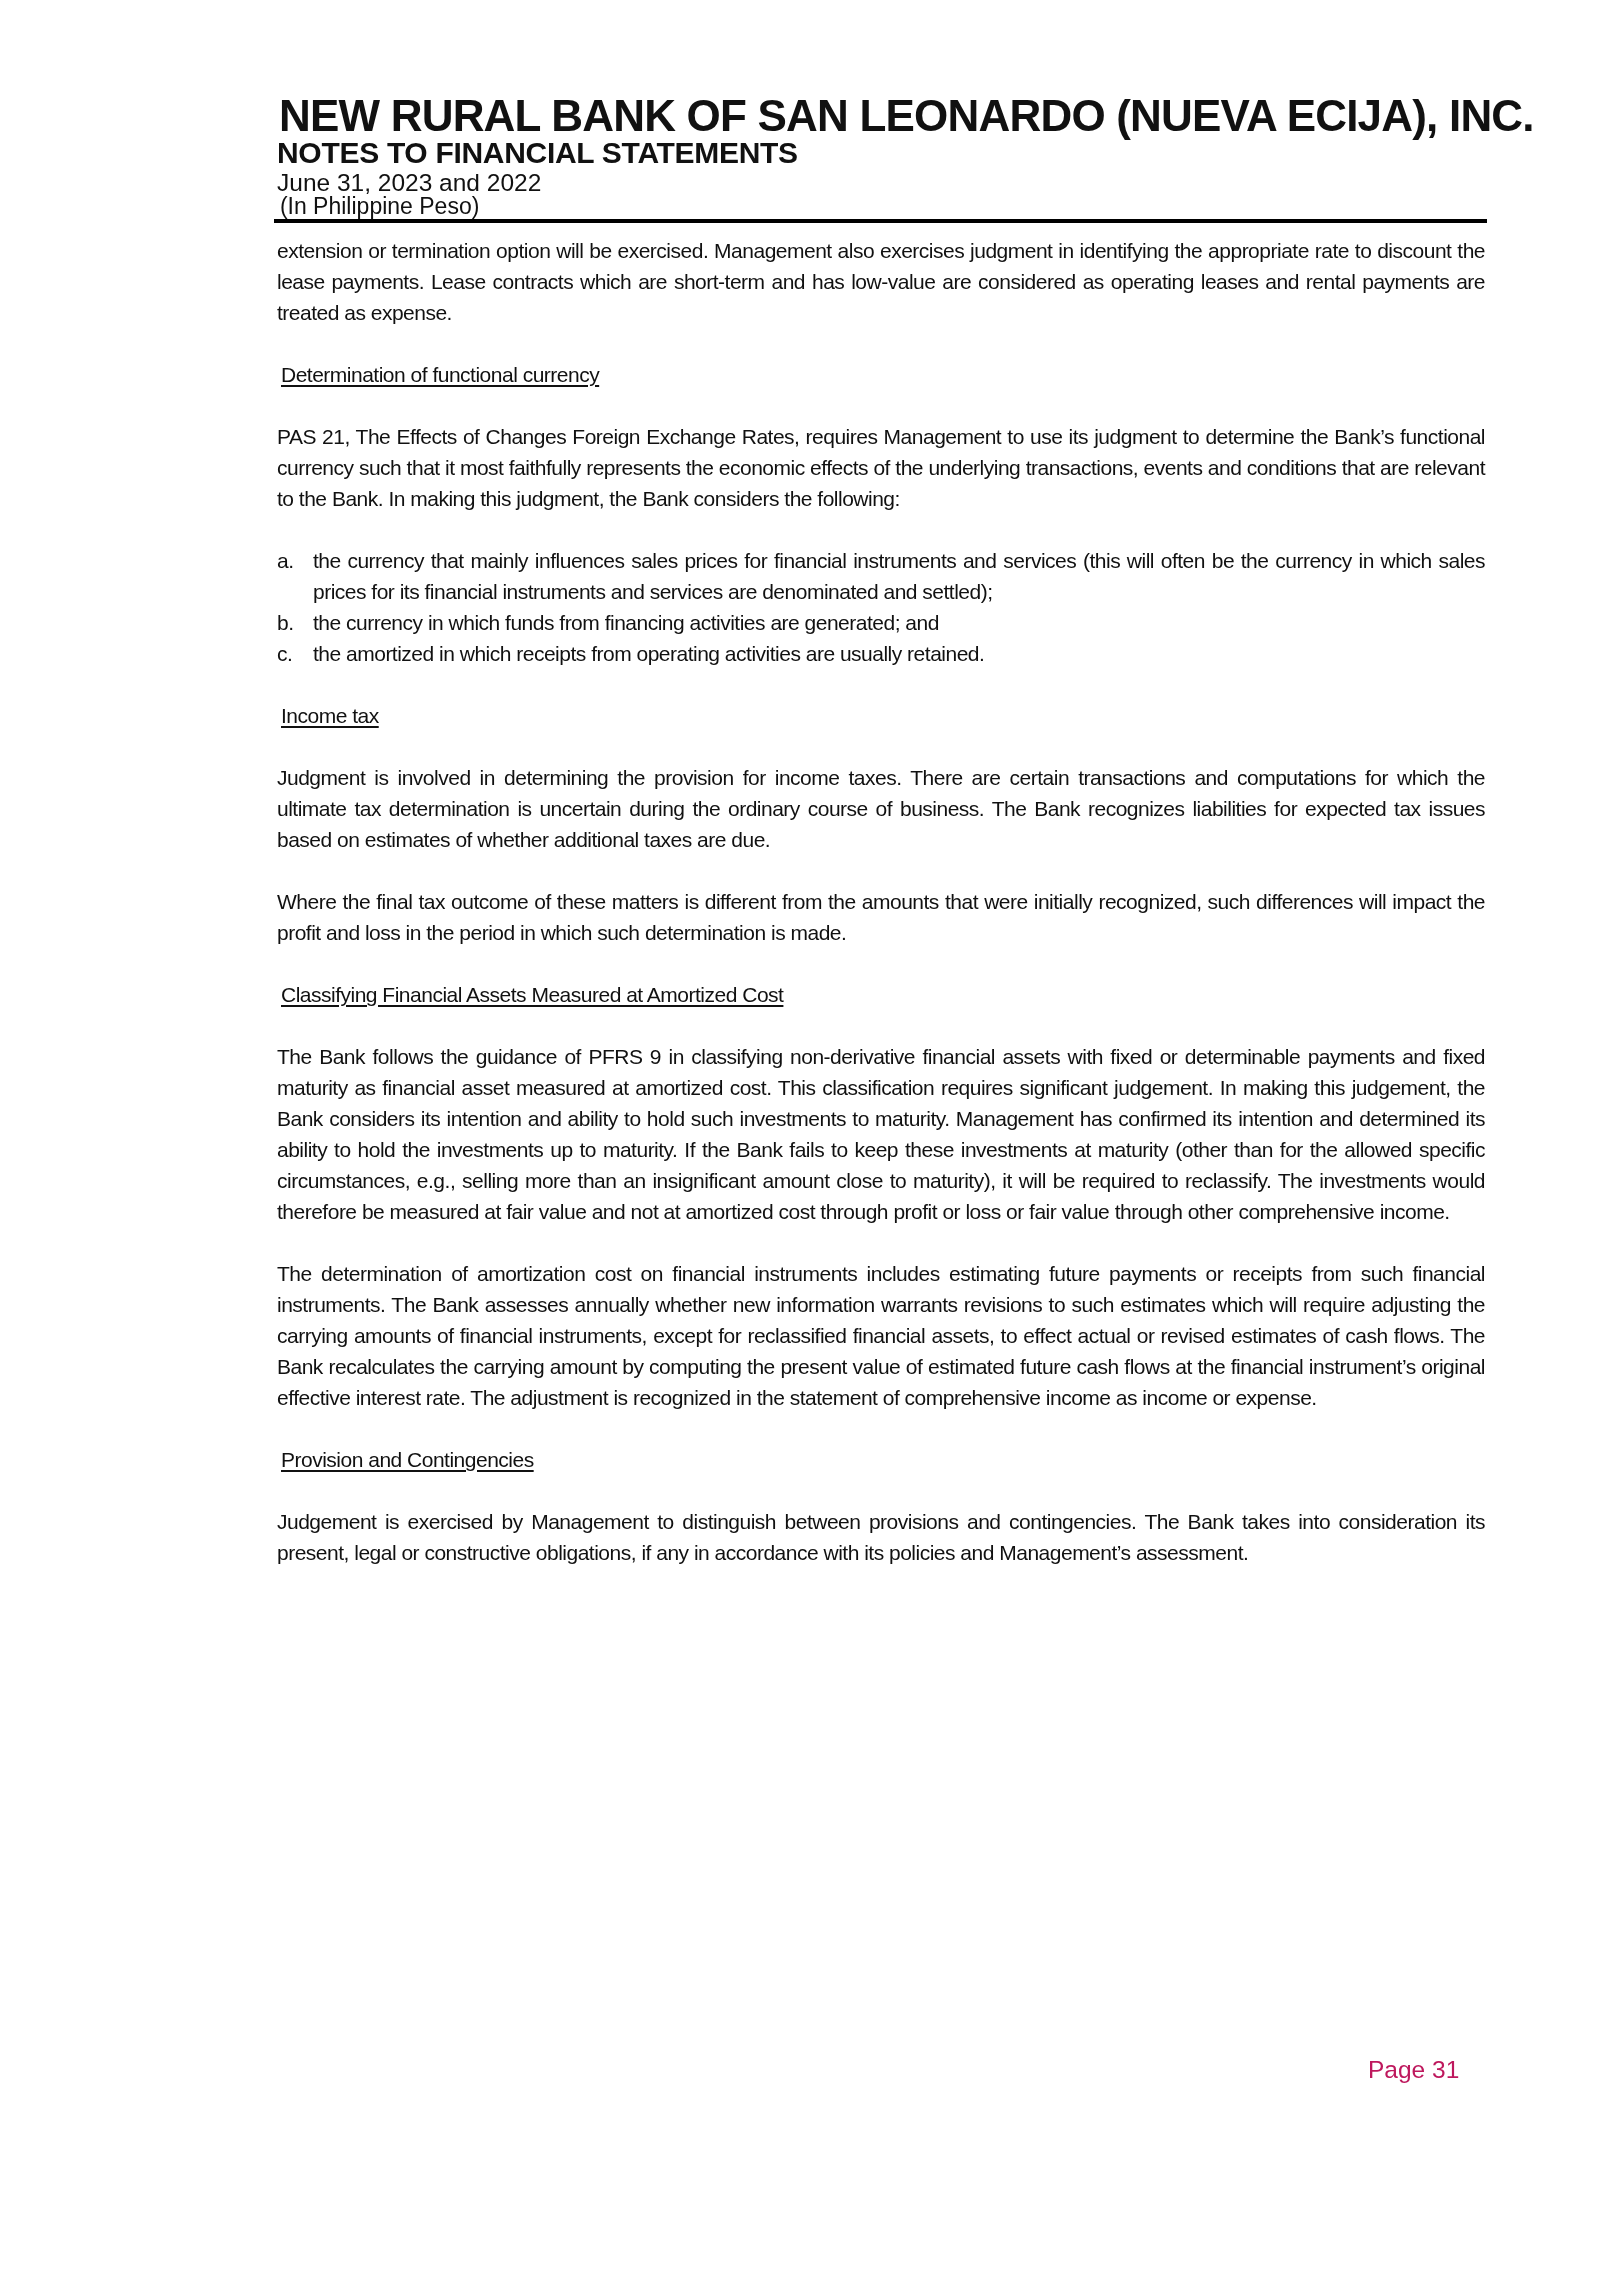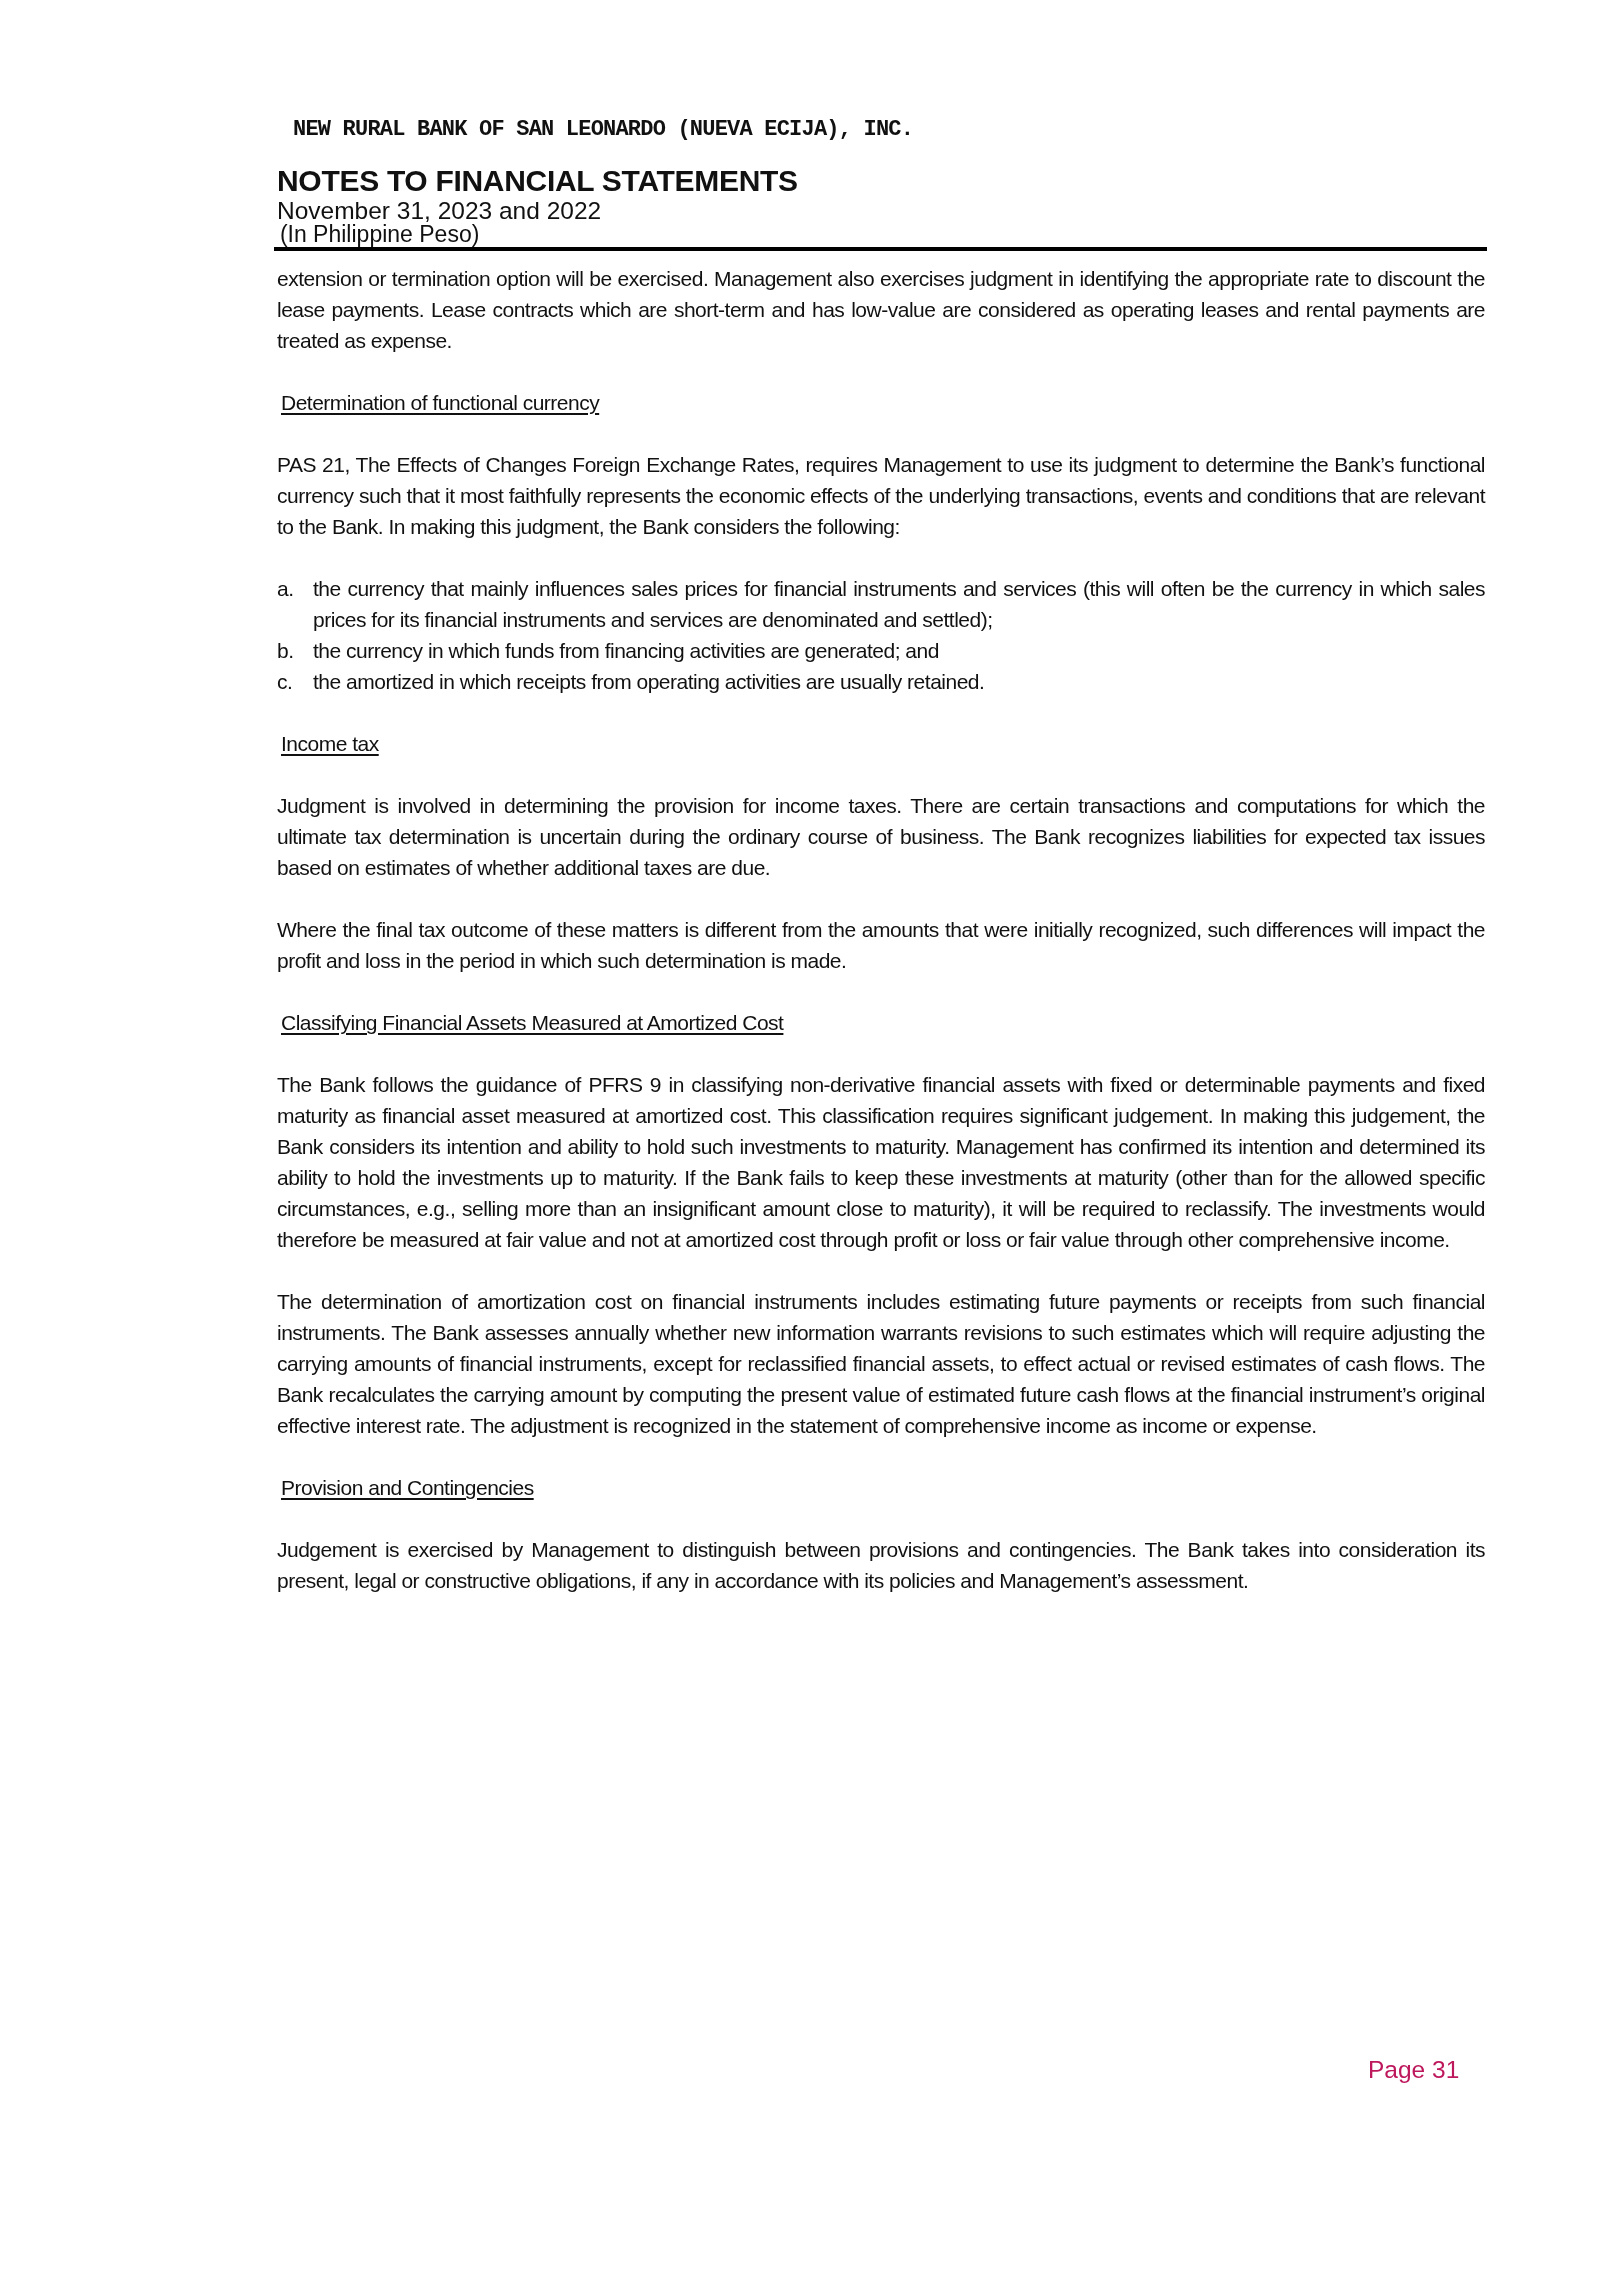--- a/index.html
+++ b/index.html
@@ -15,27 +15,26 @@
       font-family: "Liberation Sans", sans-serif;
       color: #111111;
     }
     .page {
       position: absolute;
       left: 277px;
       top: 94px;
       width: 1208px;
     }
     .hdr-company {
-      font-size: 22px;
+      font-size: 44px;
       font-weight: bold;
       letter-spacing: -0.8px;
       line-height: 39px;
-      margin: 16px;
+      margin: 2px;
       white-space: nowrap;
-      font-family: Liberation Mono, monospace;
     }
     .hdr-notes {
       font-size: 30px;
       font-weight: bold;
       letter-spacing: -0.3px;
       line-height: 31px;
       margin: 0;
     }
     .hdr-date {
       font-size: 24.5px;
@@ -95,21 +94,21 @@
       color: #be185d;
     }
   </style>
 </head>
 <body>
 
 <div class="page">
   <header>
     <h1 class="hdr-company">NEW RURAL BANK OF SAN LEONARDO (NUEVA ECIJA), INC.</h1>
     <h2 class="hdr-notes">NOTES TO FINANCIAL STATEMENTS</h2>
-    <p class="hdr-date">November 31, 2023 and 2022</p>
+    <p class="hdr-date">June 31, 2023 and 2022</p>
     <p class="hdr-currency">(In Philippine Peso)</p>
     <div class="hdr-rule"></div>
   </header>
 
   <main class="body">
     <p class="para">extension or termination option will be exercised. Management also exercises judgment in identifying the appropriate rate to discount the lease payments. Lease contracts which are short-term and has low-value are considered as operating leases and rental payments are treated as expense.</p>
 
     <section>
       <span class="subhead">Determination of functional currency</span>
       <p class="para">PAS 21, The Effects of Changes Foreign Exchange Rates, requires Management to use its judgment to determine the Bank’s functional currency such that it most faithfully represents the economic effects of the underlying transactions, events and conditions that are relevant to the Bank. In making this judgment, the Bank considers the following:</p>

